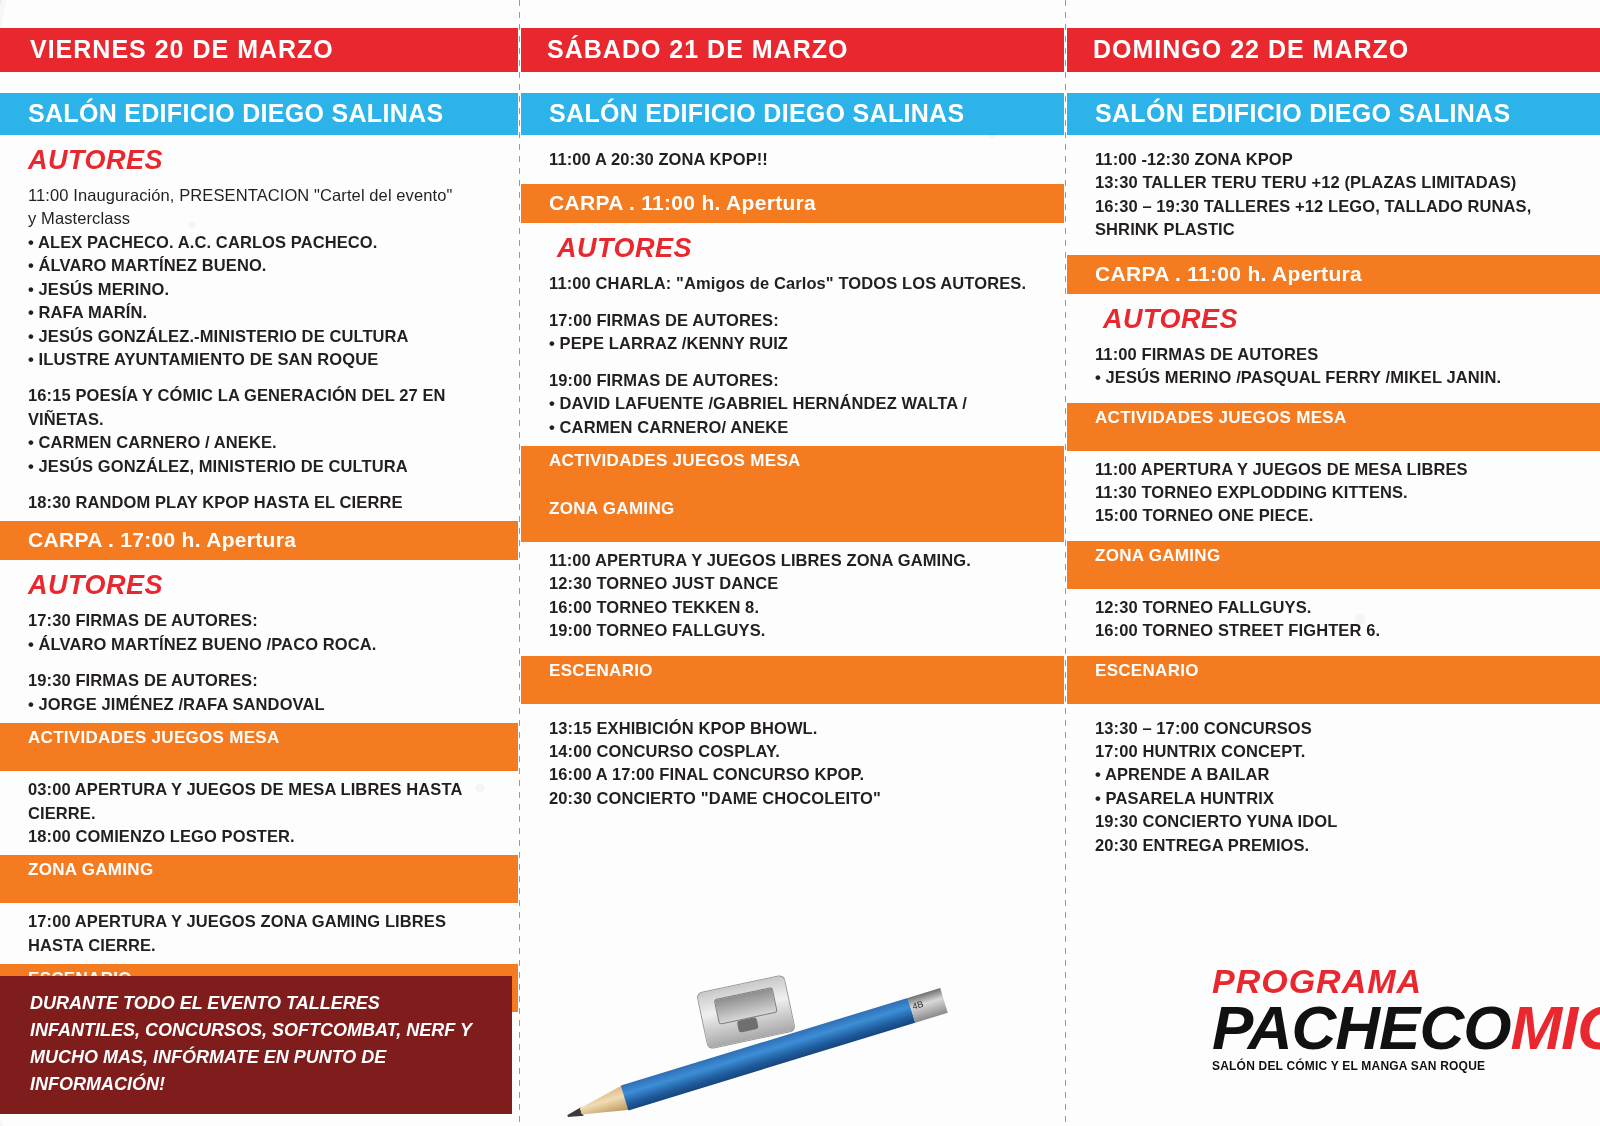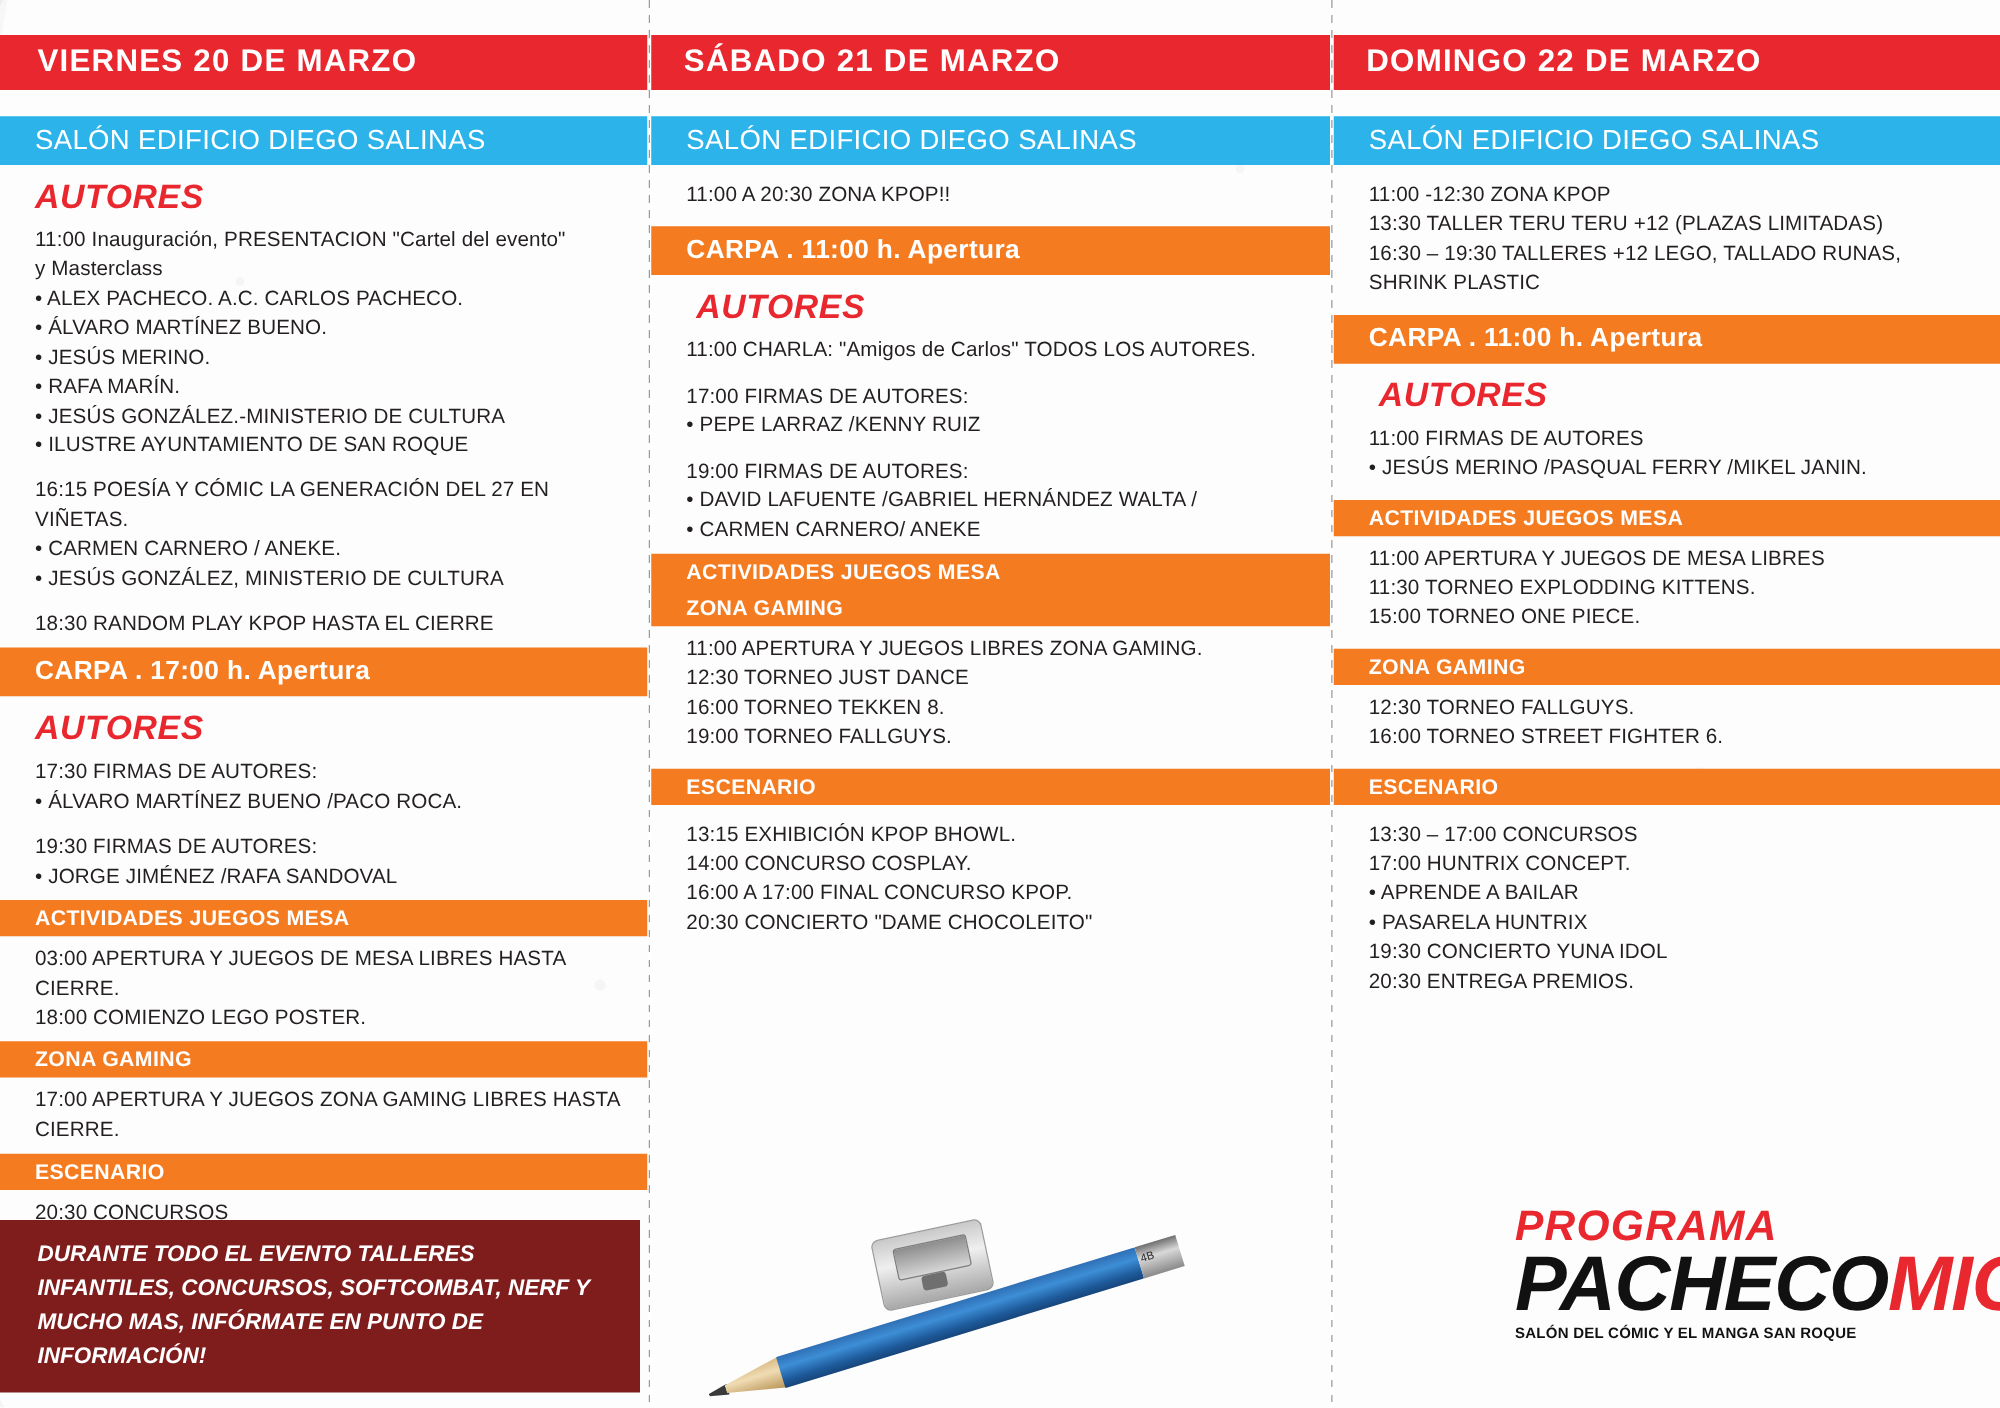--- a/index.html
+++ b/index.html
@@ -44,41 +44,41 @@
     font-weight:bold;
     font-size:25px;letter-spacing:1px;
     padding:7px 0 8px 30px;
     margin-top:28px;
   }
   .col.c2 .dayhead, .col.c3 .dayhead{padding-left:26px;}
 
   
   .venue{
     background:#2cb3e9;color:#ffffff;
-    font-weight:normal;font-size:22px;letter-spacing:.3px;
+    font-weight:bold;font-size:25px;letter-spacing:.3px;
     padding:6px 0 7px 28px;
     margin-top:21px;
   }
   
   .orange{
     background:#f47b20;color:#ffffff;
     font-weight:bold;font-size:17px;letter-spacing:.3px;
-    padding:5px 0 4px 28px;
+    padding:5px 0 23px 28px;
   }
   .orange.big{
     font-size:21px;padding:7px 0 8px 28px;
   }
   .block{padding:0 22px 0 28px;}
   .autores{
     color:#e8272e;font-style:italic;font-weight:bold;
     font-size:27px;margin:10px 0 8px 0;letter-spacing:.5px;
   }
   .autores.indent{margin-left:8px;}
   .line{
-    font-size:16.5px;font-weight:normal;line-height:1.42;
+    font-size:16.5px;font-weight:bold;line-height:1.42;
     letter-spacing:.1px;
   }
   .line.normalw{font-weight:normal;}
   .gap{height:13px;}
   .gap-s{height:7px;}
 
   
   .footer-red{
     background:#7f1d1d;color:#ffffff;
     font-weight:bold;font-style:italic;font-size:18px;

